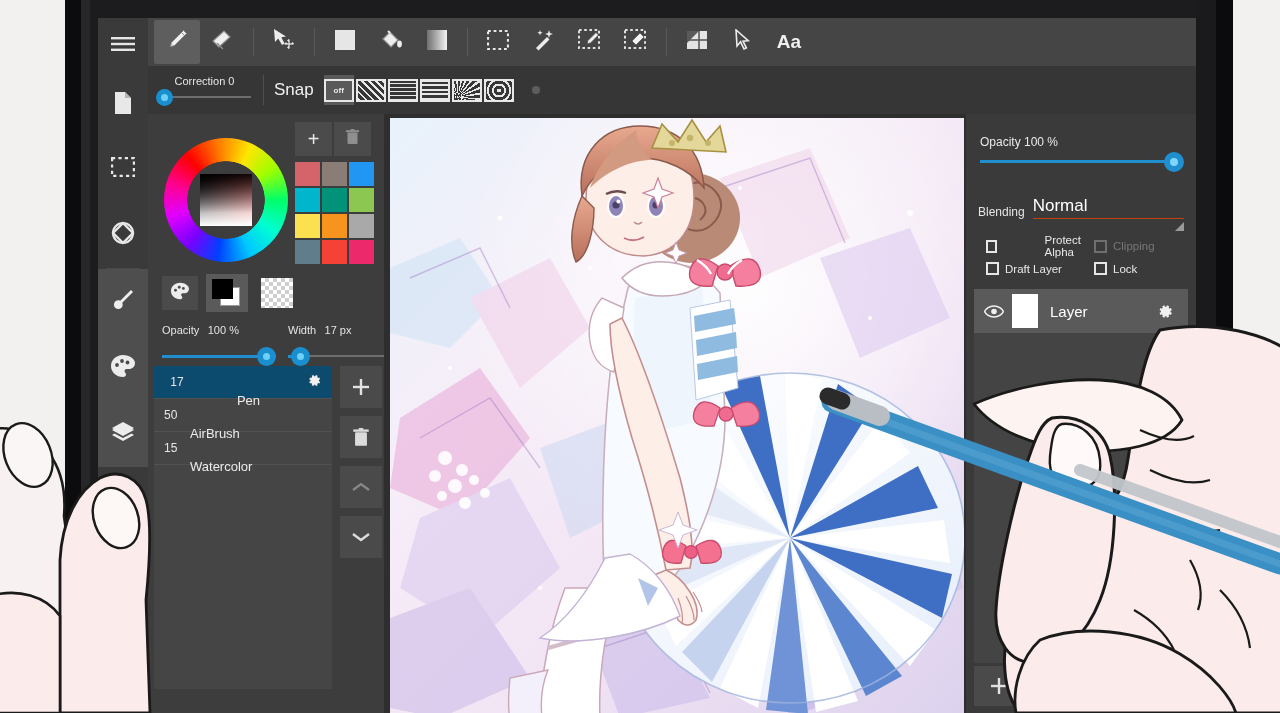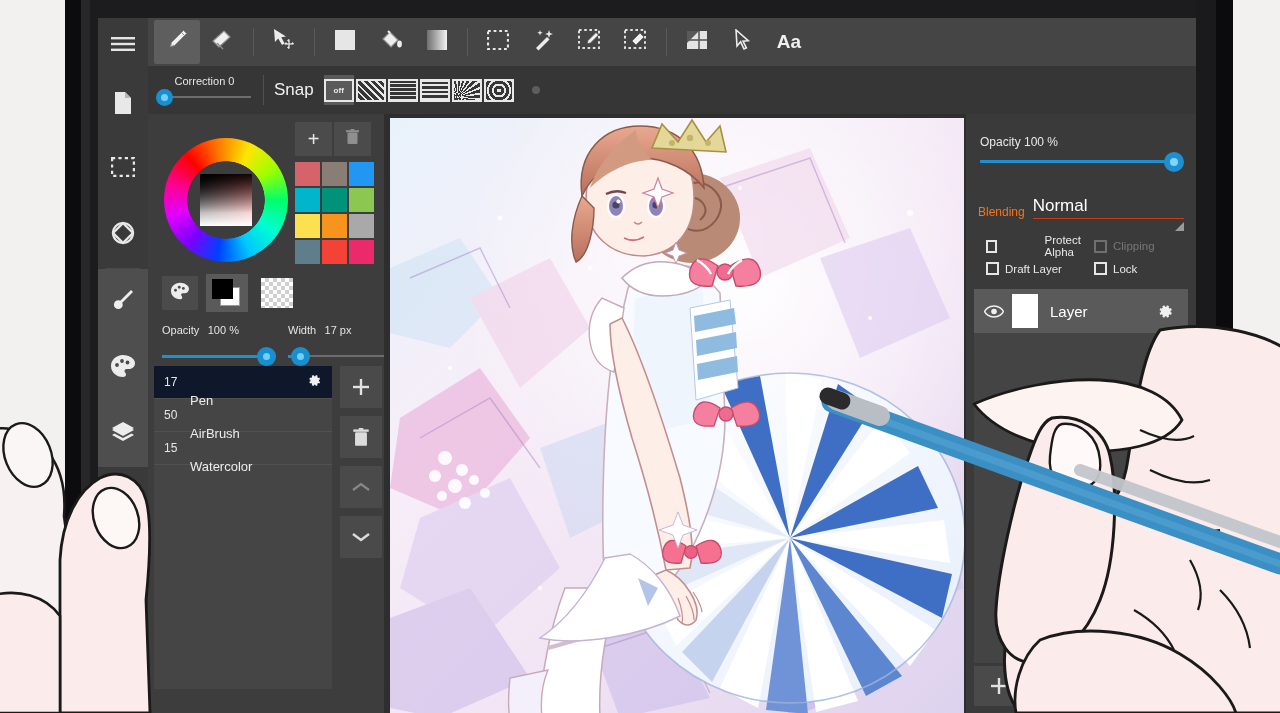--- a/index.html
+++ b/index.html
@@ -119,21 +119,21 @@
 
   .field-label { color:#e4e4e4; font-size:11px; }
   .field-val { color:#e4e4e4; font-size:11px; }
 
   
   #brush-list { position:absolute; left:6px; top:252px; width:178px; background:#454545; height:323px;}
   .brush-row {
     height:33px; display:flex; align-items:center; padding:0 10px;
     border-bottom:1px solid #515151; color:#ececec; font-size:13px;
   }
-  .brush-row.active { background:#0f172a; }
+  .brush-row.active { background:#0c4a6e;text-align:center; }
   .brush-num { width:26px; font-size:12px; color:#e6e6e6; }
   .brush-name { flex:1;margin-top:36px; }
   #brush-side { position:absolute; left:192px; top:252px; width:42px; }
   .side-btn {
     width:42px; height:42px; background:#4a4a4a; margin-bottom:8px;
     display:flex; align-items:center; justify-content:center; color:#d8d8d8;
   }
   .side-btn.dim { color:#8d8d8d; }
 
   
@@ -149,21 +149,21 @@
     background:#3a3a3a;
   }
   #opacity-label { color:#e8e8e8; font-size:12px; }
   #layer-slider-line { position:absolute; left:14px; right:26px; top:46px; height:3px; background:#1f8fd0;}
   #layer-slider-knob {
     position:absolute; right:12px; top:38px; width:20px; height:20px; border-radius:50%;
     background:#1f8fd0; display:flex; align-items:center; justify-content:center;
   }
   #layer-slider-knob:after{content:"";width:8px;height:8px;border-radius:50%;background:#7fd6f8;}
   #blending-row { position:absolute; left:12px; top:82px; right:12px; display:flex; align-items:flex-end; }
-  #blending-label { color:#f97316; font-size:12px; margin-right:8px; }
+  #blending-label { color:#e5e5e5; font-size:12px; margin-right:8px; }
   #blending-value {
     color:#ffffff; font-size:17px; flex:1; border-bottom:1px solid #c2410c; padding-bottom:2px;
   }
   .cb-row { display:flex; align-items:center; }
   .cbx { width:13px; height:13px; border:2px solid #e6e6e6; margin-right:6px; }
   .cbx.dim { border-color:#6f6f6f; }
   .cb-label { color:#e8e8e8; font-size:11.5px; }
   .cb-label.dim { color:#777; }
 
   #layer-item {

